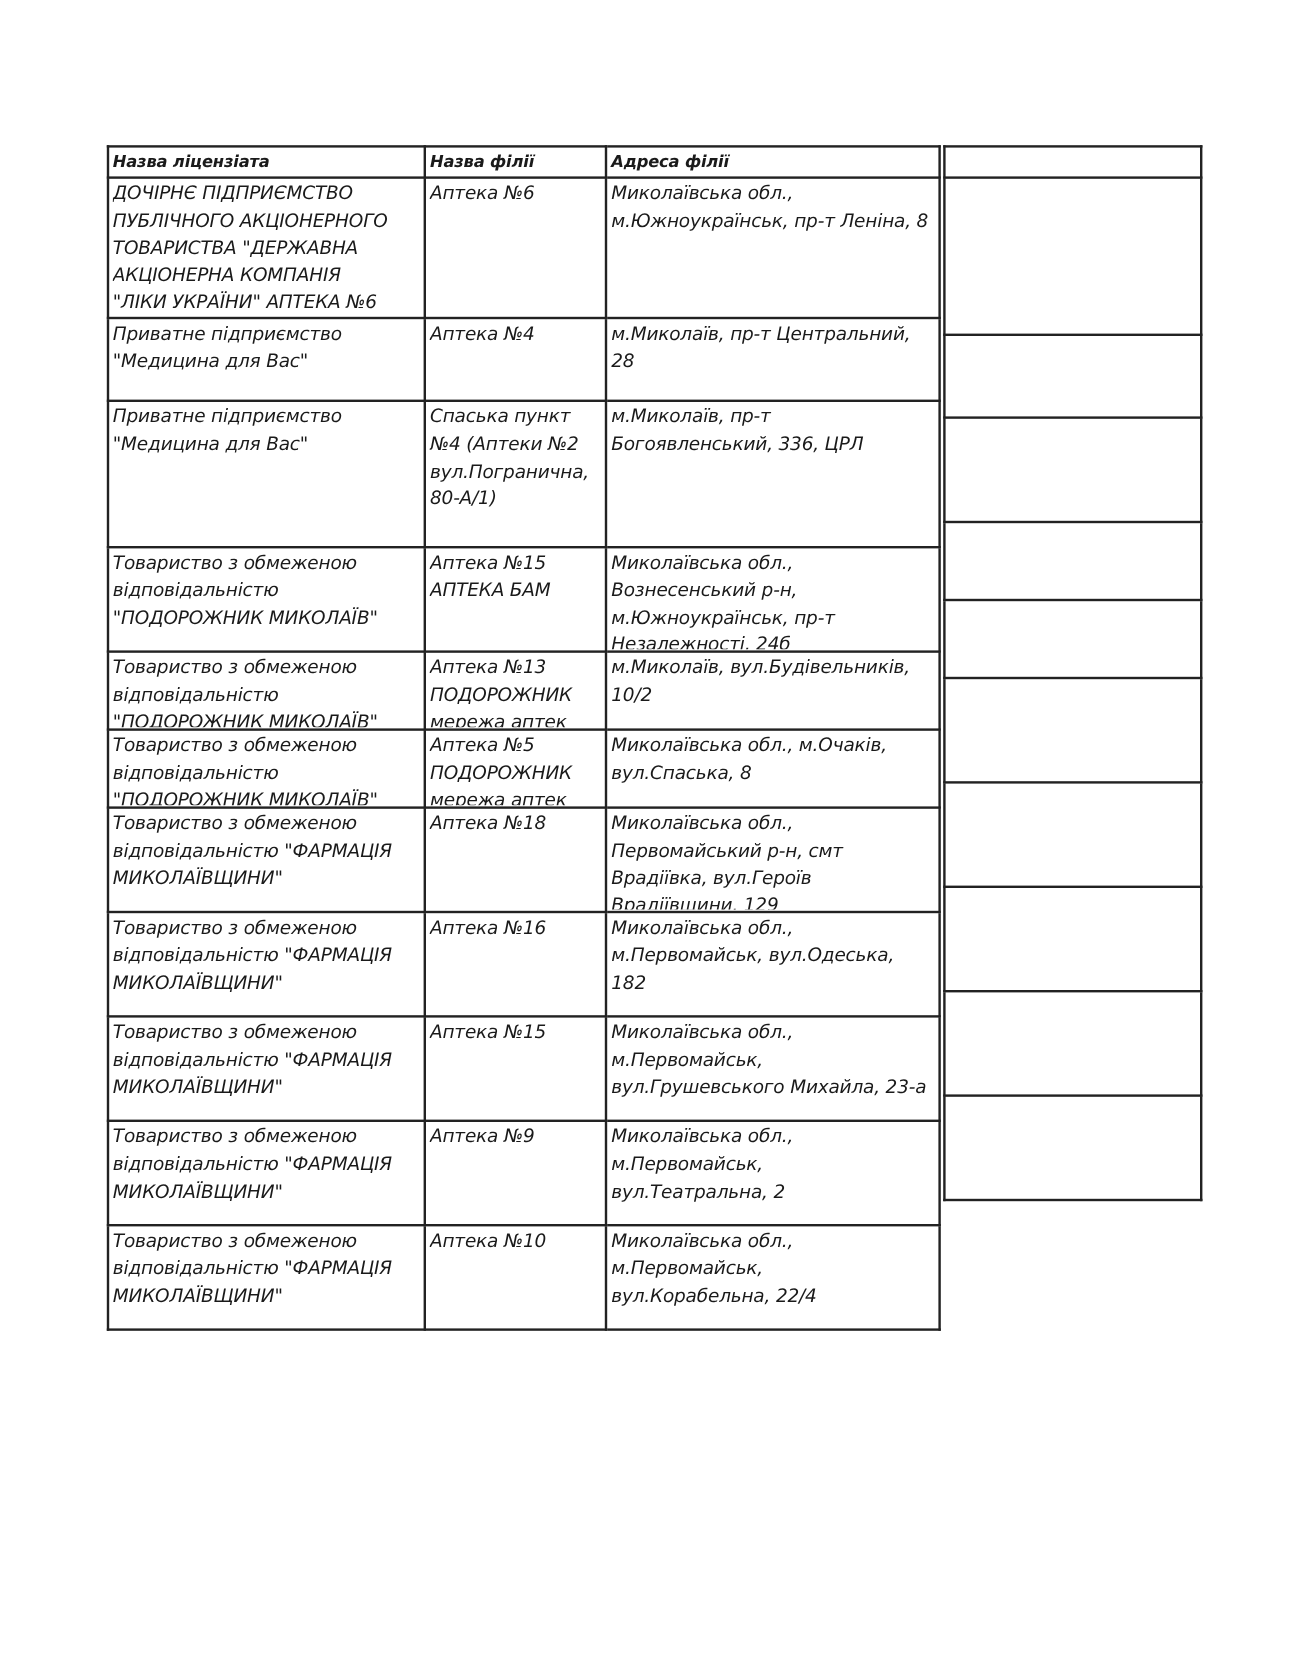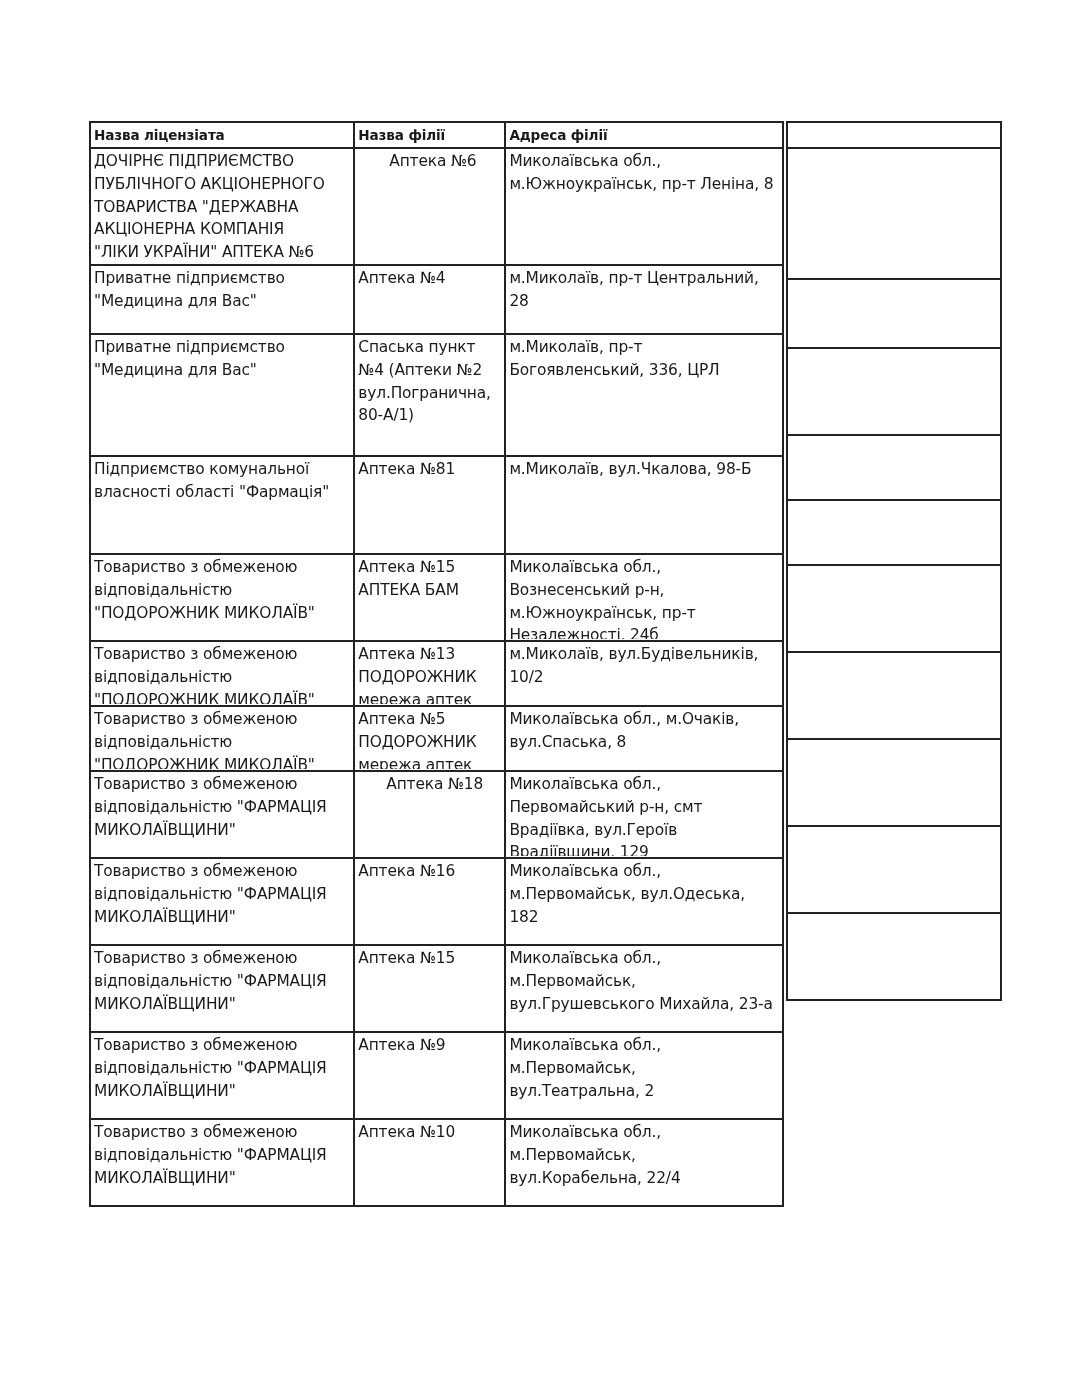--- a/index.html
+++ b/index.html
@@ -1,21 +1,21 @@
 <!DOCTYPE html>
 <html><head>
 <meta charset="utf-8">
 <style>
   html, body { margin: 0; padding: 0; background: #ffffff; }
   body { width: 1080px; height: 1398px; position: relative; overflow: hidden;
          font-family: "DejaVu Sans", sans-serif; color: #1a1a1a; }
   .grid { position: absolute; border-collapse: collapse; table-layout: fixed; }
   .grid td, .grid th { border: 2px solid #222; vertical-align: top; padding: 1px 3px 0 3px;
          font-size: 15.4px; line-height: 22.8px; font-weight: normal; text-align: left;
-         overflow: hidden; word-wrap: break-word; letter-spacing: -0.15px; }
+         overflow: hidden; word-wrap: break-word; letter-spacing: -0.15px; font-style: italic; }
   .grid th { font-weight: bold; font-size: 13.6px; line-height: 20px; padding-top: 2px; }
   #main { left: 89px; top: 121px; width: 695px; }
   #notes { left: 786px; top: 121px; width: 216px; }
   .c1 { width: 259px; } .c2 { width: 148px; } .c3 { width: 272px; }
   .line { display: block; white-space: nowrap; }
 </style>
 </head>
 <body>
 
 <table id="main" class="grid">
@@ -36,21 +36,21 @@
         <td>
           <div style="max-height: 127px; overflow: hidden;">
             <span class="line">ДОЧІРНЄ ПІДПРИЄМСТВО</span>
             <span class="line">ПУБЛІЧНОГО АКЦІОНЕРНОГО</span>
             <span class="line">ТОВАРИСТВА "ДЕРЖАВНА</span>
             <span class="line">АКЦІОНЕРНА КОМПАНІЯ</span>
             <span class="line">"ЛІКИ УКРАЇНИ" АПТЕКА №6</span>
           </div>
         </td>
         <td>
-          <div style="max-height: 127px; overflow: hidden; margin-left: 31px;">
+          <div style="max-height: 127px; overflow: hidden;">
             <span class="line">Аптека №6</span>
           </div>
         </td>
         <td>
           <div style="max-height: 127px; overflow: hidden;">
             <span class="line">Миколаївська обл.,</span>
             <span class="line">м.Южноукраїнськ, пр-т Леніна, 8</span>
           </div>
         </td>
       </tr>
@@ -88,38 +88,20 @@
             <span class="line">80-А/1)</span>
           </div>
         </td>
         <td>
           <div style="max-height: 118px; overflow: hidden;">
             <span class="line">м.Миколаїв, пр-т</span>
             <span class="line">Богоявленський, 336, ЦРЛ</span>
           </div>
         </td>
       </tr>
-      <tr style="height: 98px;">
-        <td>
-          <div style="max-height: 94px; overflow: hidden;">
-            <span class="line">Підприємство комунальної</span>
-            <span class="line">власності області "Фармація"</span>
-          </div>
-        </td>
-        <td>
-          <div style="max-height: 94px; overflow: hidden;">
-            <span class="line">Аптека №81</span>
-          </div>
-        </td>
-        <td>
-          <div style="max-height: 94px; overflow: hidden;">
-            <span class="line">м.Миколаїв, вул.Чкалова, 98-Б</span>
-          </div>
-        </td>
-      </tr>
       <tr style="height: 87px;">
         <td>
           <div style="max-height: 83px; overflow: hidden;">
             <span class="line">Товариство з обмеженою</span>
             <span class="line">відповідальністю</span>
             <span class="line">"ПОДОРОЖНИК МИКОЛАЇВ"</span>
           </div>
         </td>
         <td>
           <div style="max-height: 83px; overflow: hidden;">
@@ -182,21 +164,21 @@
       </tr>
       <tr style="height: 87px;">
         <td>
           <div style="max-height: 83px; overflow: hidden;">
             <span class="line">Товариство з обмеженою</span>
             <span class="line">відповідальністю "ФАРМАЦІЯ</span>
             <span class="line">МИКОЛАЇВЩИНИ"</span>
           </div>
         </td>
         <td>
-          <div style="max-height: 83px; overflow: hidden; margin-left: 28px;">
+          <div style="max-height: 83px; overflow: hidden;">
             <span class="line">Аптека №18</span>
           </div>
         </td>
         <td>
           <div style="max-height: 83px; overflow: hidden;">
             <span class="line">Миколаївська обл.,</span>
             <span class="line">Первомайський р-н, смт</span>
             <span class="line">Врадіївка, вул.Героїв</span>
             <span class="line">Врадіївщини, 129</span>
           </div>

